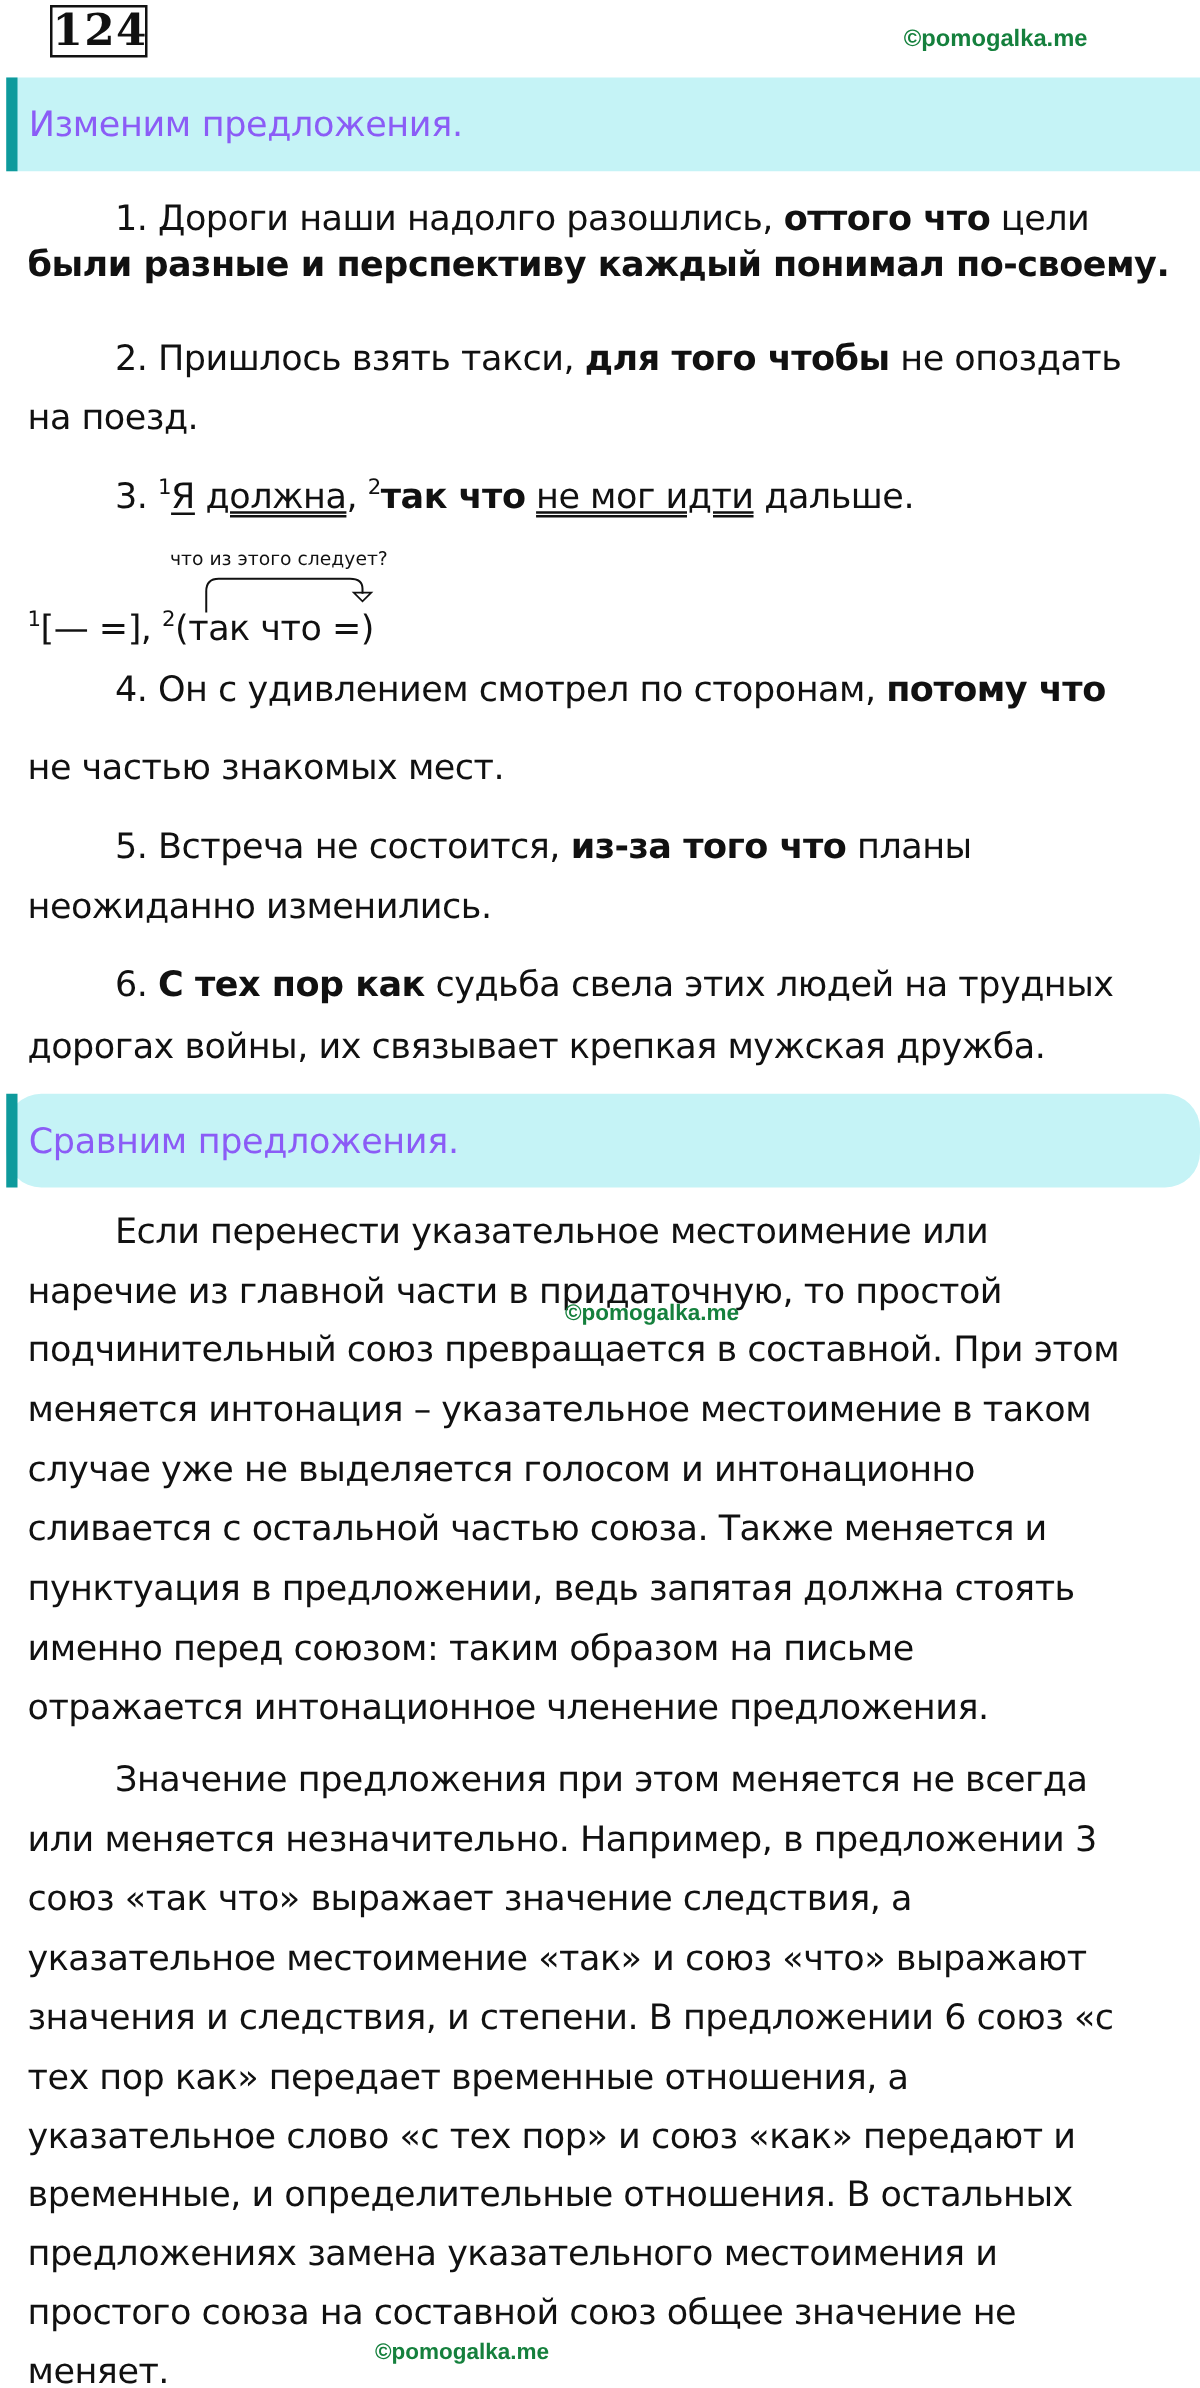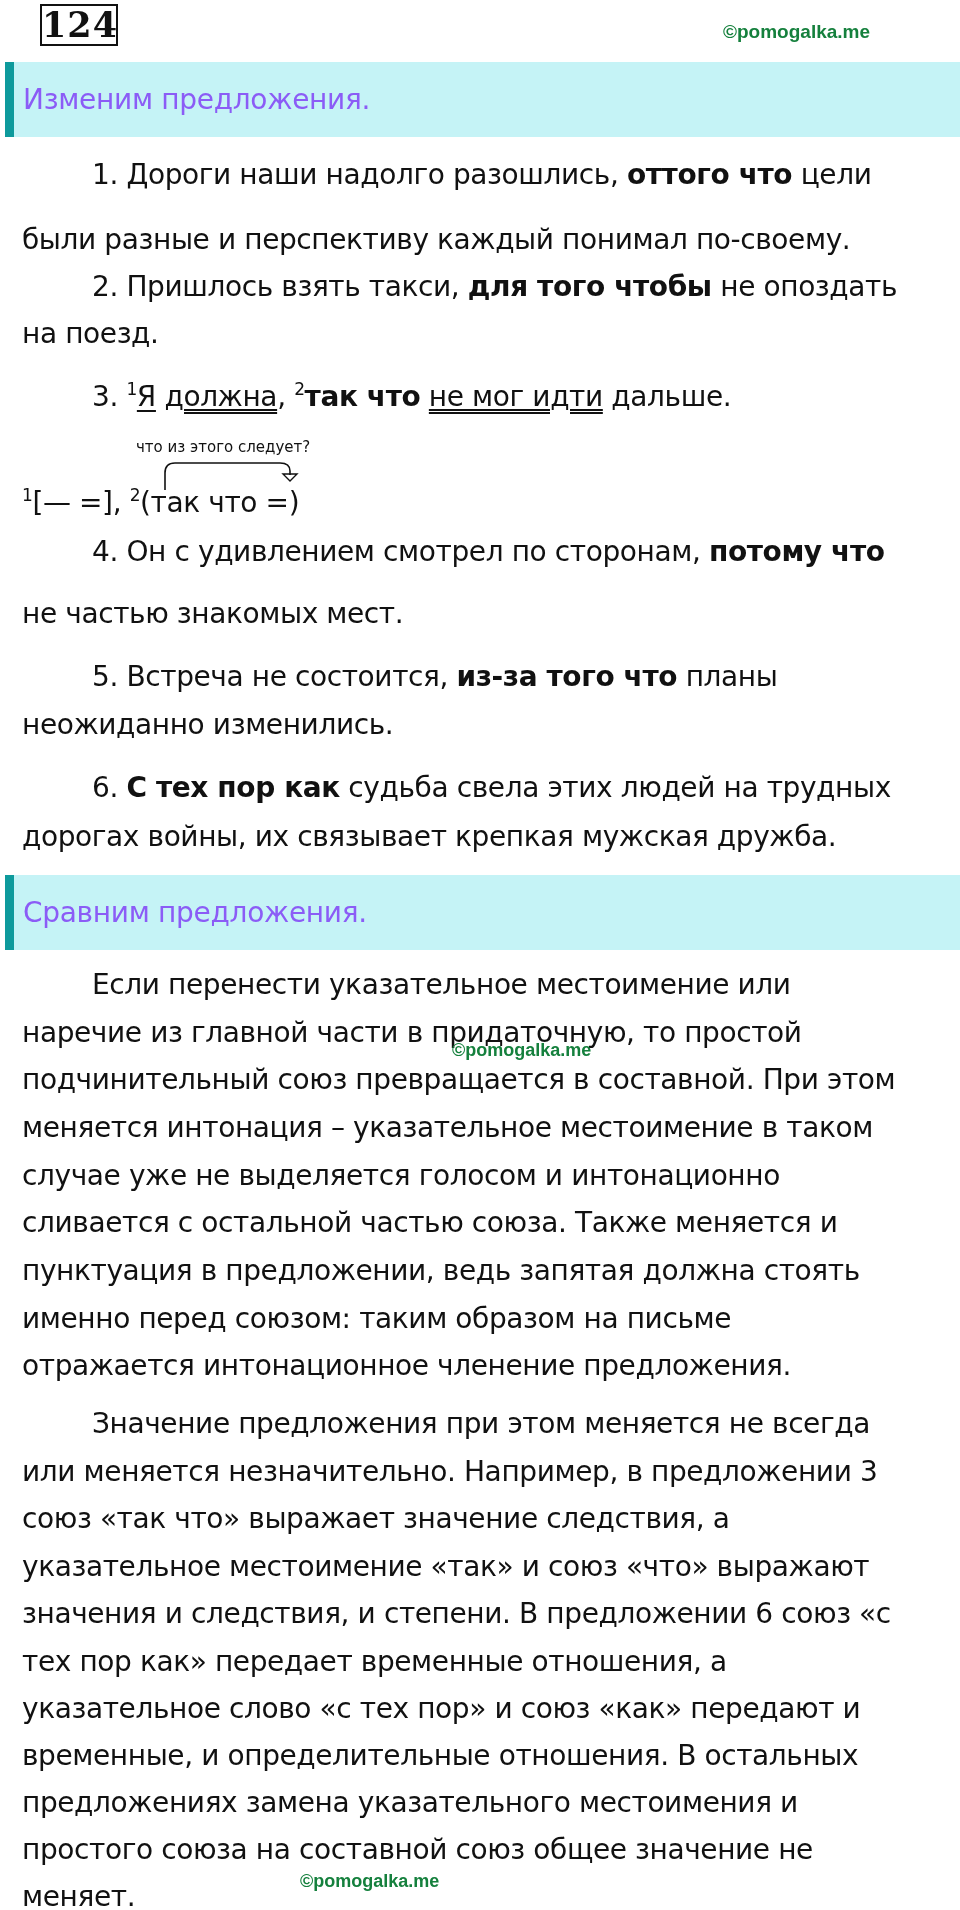--- a/index.html
+++ b/index.html
@@ -50,21 +50,21 @@
   <div class="bar"></div>
   <div class="txt">Изменим предложения.</div>
 </div>
 
 <div class="abs line ind" style="top:151px;">
   <span>1.</span>
   <span>Дороги наши надолго разошлись,</span>
   <b>оттого что</b>
   <span>цели</span>
 </div>
-<div class="abs line" style="top:216px;">были разные и перспективу каждый понимал по-своему.</div>
+<div class="abs line" style="top:188px;font-weight:bold;">были разные и перспективу каждый понимал по-своему.</div>
 
 <div class="abs line ind" style="top:263px;">
   <span>2.</span>
   <span>Пришлось взять такси,</span>
   <b>для того чтобы</b>
   <span>не опоздать</span>
 </div>
 <div class="abs line" style="top:310px;">на поезд.</div>
 
 <div class="abs line ind" style="top:373px;">
@@ -101,21 +101,21 @@
 </div>
 <div class="abs line" style="top:701px;">неожиданно изменились.</div>
 
 <div class="abs line ind" style="top:764px;">
   <span>6.</span>
   <b>С тех пор как</b>
   <span>судьба свела этих людей на трудных</span>
 </div>
 <div class="abs line" style="top:813px;">дорогах войны, их связывает крепкая мужская дружба.</div>
 
-<div class="abs banner" style="top:875px;">
+<div class="abs banner" style="top:875px;border-radius:28px;">
   <div class="bar"></div>
   <div class="txt">Сравним предложения.</div>
 </div>
 
 <div class="abs line ind" style="top:961px;">Если перенести указательное местоимение или</div>
 <div class="abs line" style="top:1009px;">наречие из главной части в придаточную, то простой</div>
 <div class="abs line" style="top:1056px;">подчинительный союз превращается в составной. При этом</div>
 <div class="abs line" style="top:1104px;">меняется интонация – указательное местоимение в таком</div>
 <div class="abs line" style="top:1152px;">случае уже не выделяется голосом и интонационно</div>
 <div class="abs line" style="top:1199px;">сливается с остальной частью союза. Также меняется и</div>

